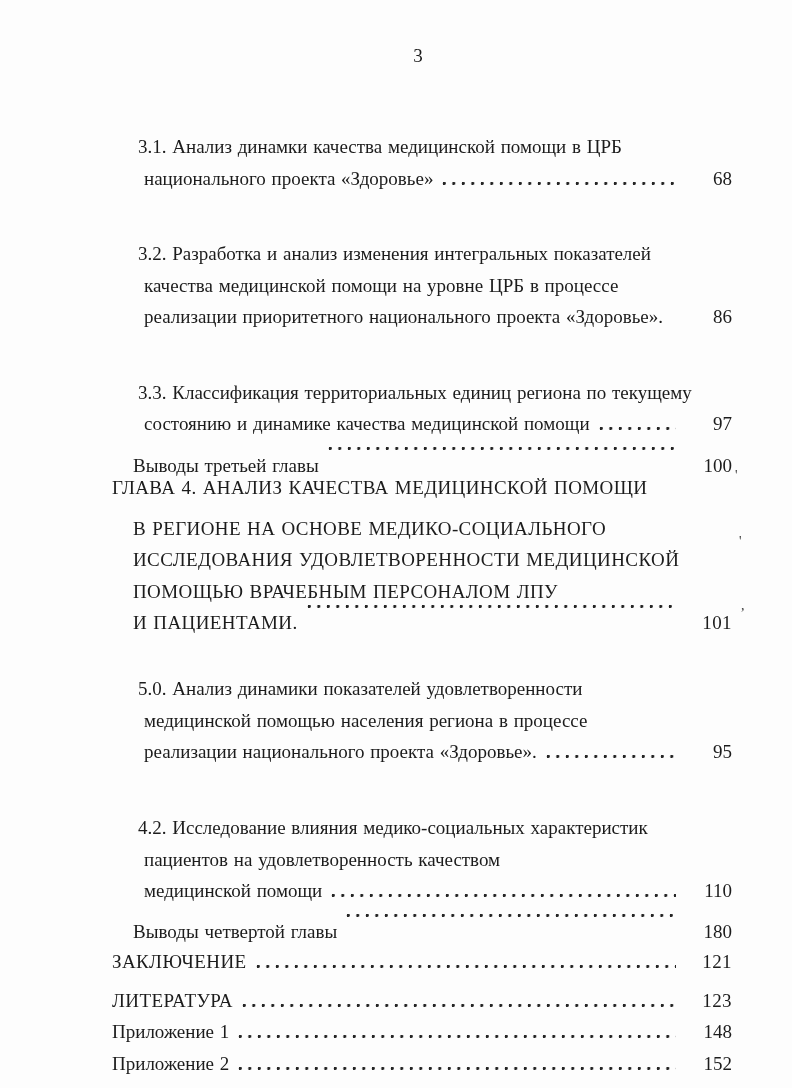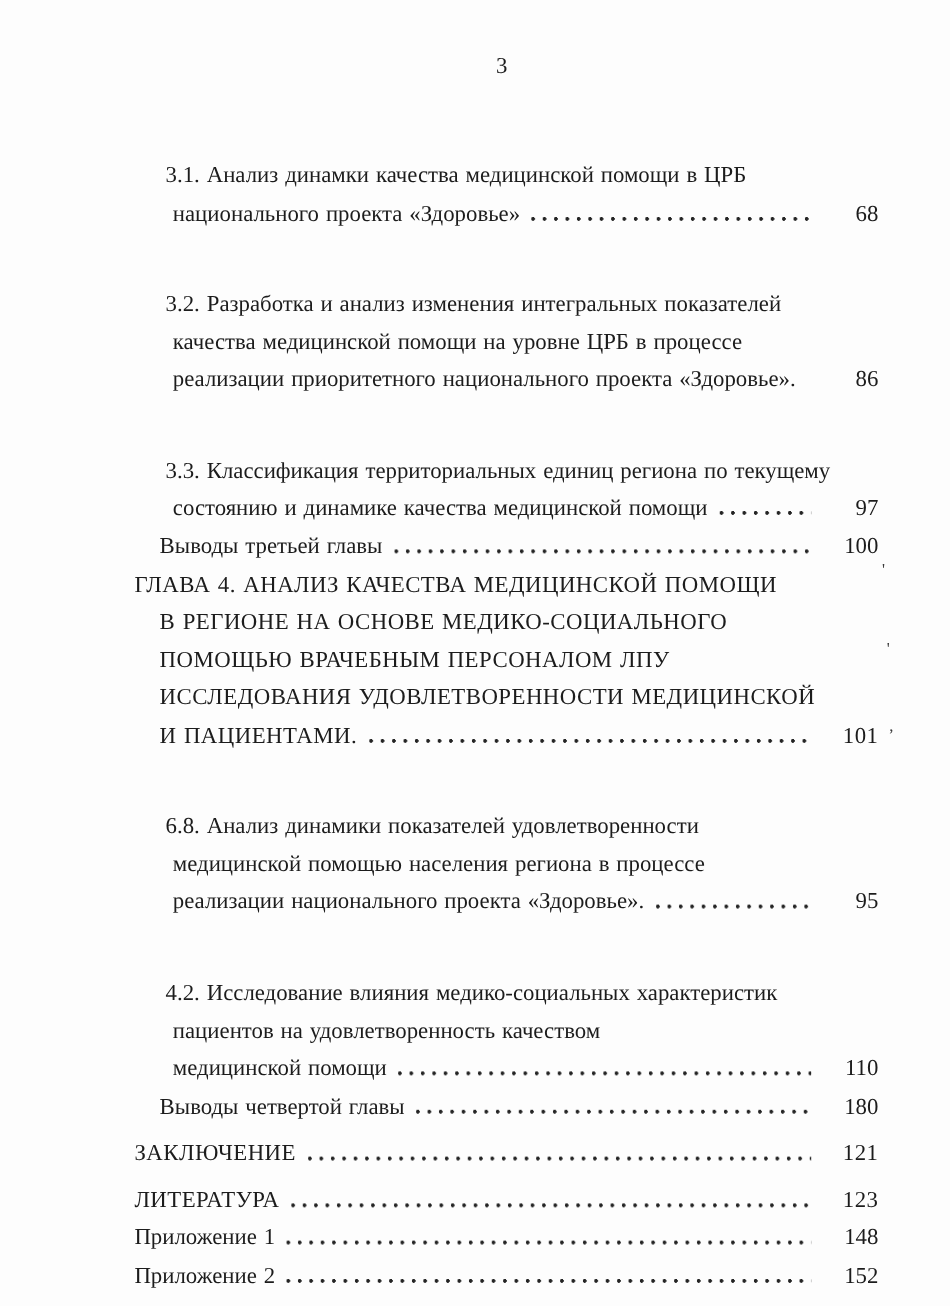--- a/index.html
+++ b/index.html
@@ -9,21 +9,21 @@
     font-family:"Liberation Serif","DejaVu Serif",serif;
     color:#1c1c1c;
   }
   .sheet{position:relative;width:792px;height:1088px;background:#fdfdfd;}
   .pageno{
     position:absolute;top:45px;left:398px;width:40px;
     text-align:center;font-size:19px;
   }
   .toc{position:absolute;left:112px;top:92px;width:620px;font-size:19px;}
   .row{display:flex;align-items:baseline;height:31.57px;white-space:nowrap;}
-  .lvl1{padding-left:21px;}
+  .lvl1{padding-left:21px;align-items:flex-end;}
   .lvl2{padding-left:26px;margin-top:44px;}
   .lvl3{padding-left:32px;}
   .caps{letter-spacing:0.4px;}
   .t{word-spacing:1px;}
   .lead{flex:1 1 auto;align-self:baseline;height:5px;margin:0 10px 0 9px;transform:translateY(1px);}
   .lead.dotted{
     background-image:radial-gradient(circle at 2.2px 2.4px,#242424 1.35px,rgba(0,0,0,0) 1.8px);
     background-size:9.5px 5px;background-repeat:repeat-x;background-position:0 100%;
   }
   .pg{flex:0 0 46px;text-align:right;}
@@ -78,33 +78,33 @@
       <span class="pg">100</span>
     </div>
 
     <div class="row caps">
       <span class="t">ГЛАВА 4. АНАЛИЗ КАЧЕСТВА МЕДИЦИНСКОЙ ПОМОЩИ</span>
     </div>
     <div class="row lvl1 caps">
       <span class="t">В РЕГИОНЕ НА ОСНОВЕ МЕДИКО-СОЦИАЛЬНОГО</span>
     </div>
     <div class="row lvl1 caps">
-      <span class="t">ПОМОЩЬЮ ВРАЧЕБНЫМ ПЕРСОНАЛОМ ЛПУ</span>
+      <span class="t">ИССЛЕДОВАНИЯ УДОВЛЕТВОРЕННОСТИ МЕДИЦИНСКОЙ</span>
     </div>
     <div class="row lvl1 caps">
-      <span class="t">ИССЛЕДОВАНИЯ УДОВЛЕТВОРЕННОСТИ МЕДИЦИНСКОЙ</span>
+      <span class="t">ПОМОЩЬЮ ВРАЧЕБНЫМ ПЕРСОНАЛОМ ЛПУ</span>
     </div>
     <div class="row lvl1 caps">
       <span class="t">И ПАЦИЕНТАМИ.</span>
       <span class="lead dotted"></span>
       <span class="pg">101</span>
     </div>
 
     <div class="row lvl2">
-      <span class="t">6.8. Анализ динамики показателей удовлетворенности</span>
+      <span class="t">5.0. Анализ динамики показателей удовлетворенности</span>
     </div>
     <div class="row lvl3">
       <span class="t">медицинской помощью населения региона в процессе</span>
     </div>
     <div class="row lvl3">
       <span class="t">реализации национального проекта «Здоровье».</span>
       <span class="lead dotted"></span>
       <span class="pg">95</span>
     </div>
 

